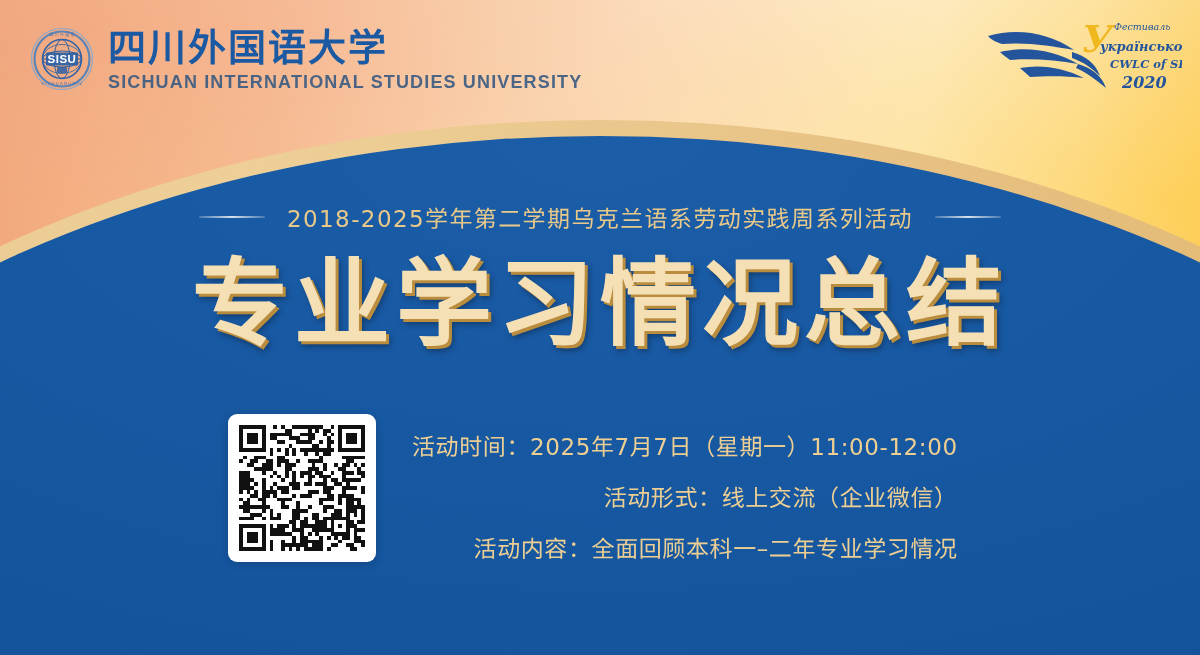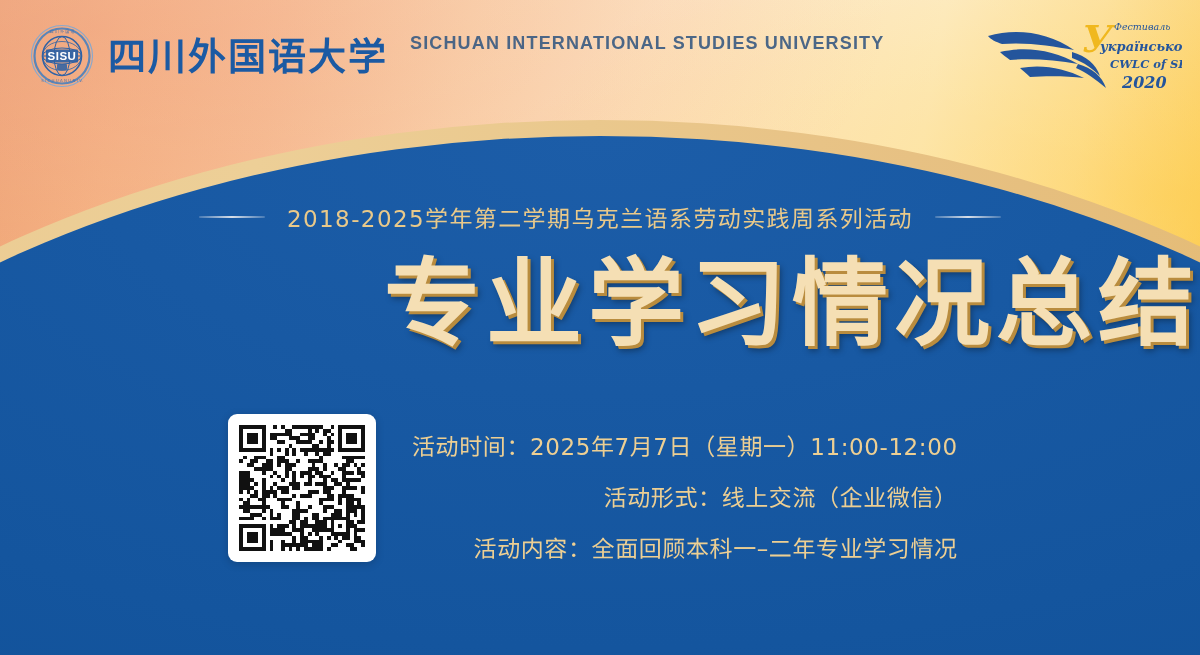--- a/index.html
+++ b/index.html
@@ -72,21 +72,21 @@
     align-items: center;
     gap: 14px;
     z-index: 6;
     justify-content: center;
   }
   .seal {
     width: 64px; height: 64px;
     flex: 0 0 64px;
     position: relative;
   }
-  .univ-names { display: flex; flex-direction: row; gap: 2px; }
+  .univ-names { display: flex; flex-direction: column; gap: 2px; }
   .univ-cn {
     height: 46px;
     display: flex;
     align-items: flex-end;
   }
   .univ-en {
     font-size: 18px;
     letter-spacing: 1.15px;
     color: #3d5d83;
     font-weight: 700;
@@ -125,21 +125,21 @@
     color: #e9c98a;
     font-family: "DejaVu Sans", "Liberation Sans", sans-serif;
     white-space: nowrap;
   }
 
   
   .main-title {
     position: absolute;
     top: 252px;
     left: 0; right: 0;
-    text-align: right;
+    text-align: center;
     font-family: "DejaVu Sans", "Liberation Sans", sans-serif;
     font-weight: 700;
     font-size: 96px;
     line-height: 1.1;
     letter-spacing: 6px;
     color: #f5dfb4;
     text-shadow:
        3px 3px 0 #b98c3e,
        4px 5px 6px rgba(0,0,0,0.35);
     z-index: 5;

